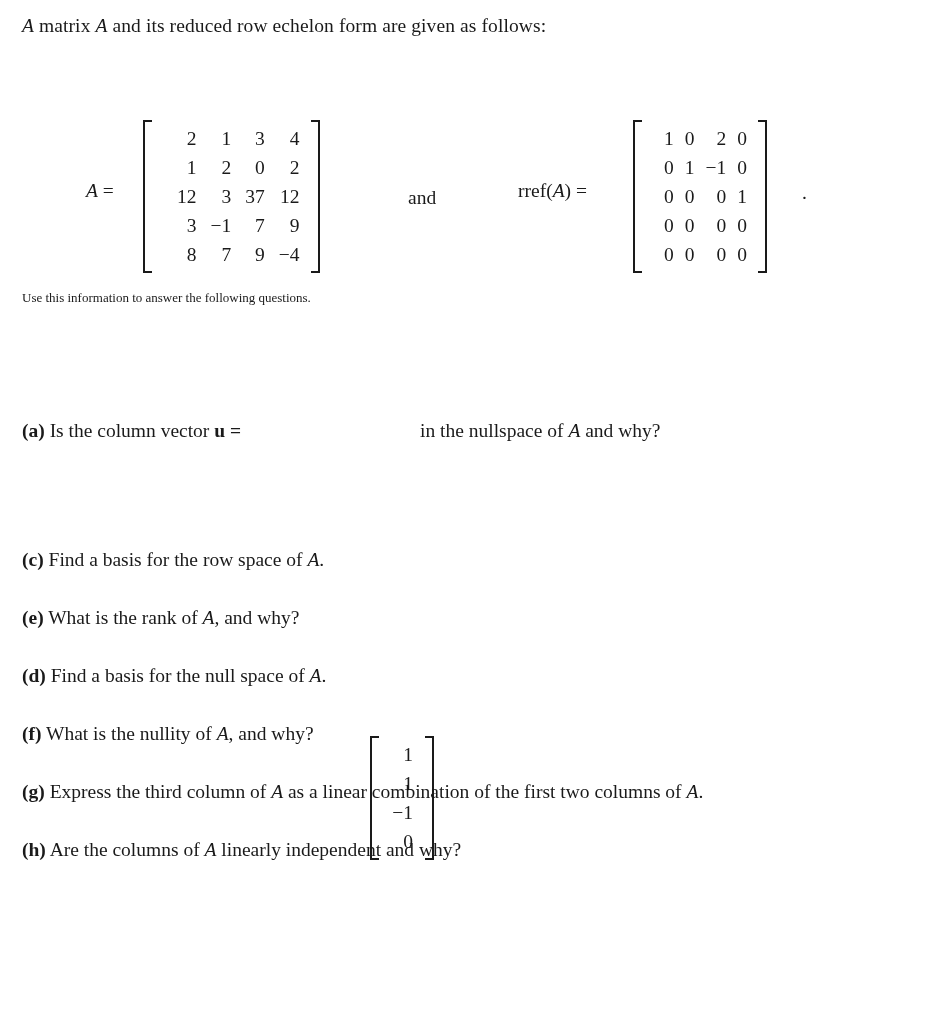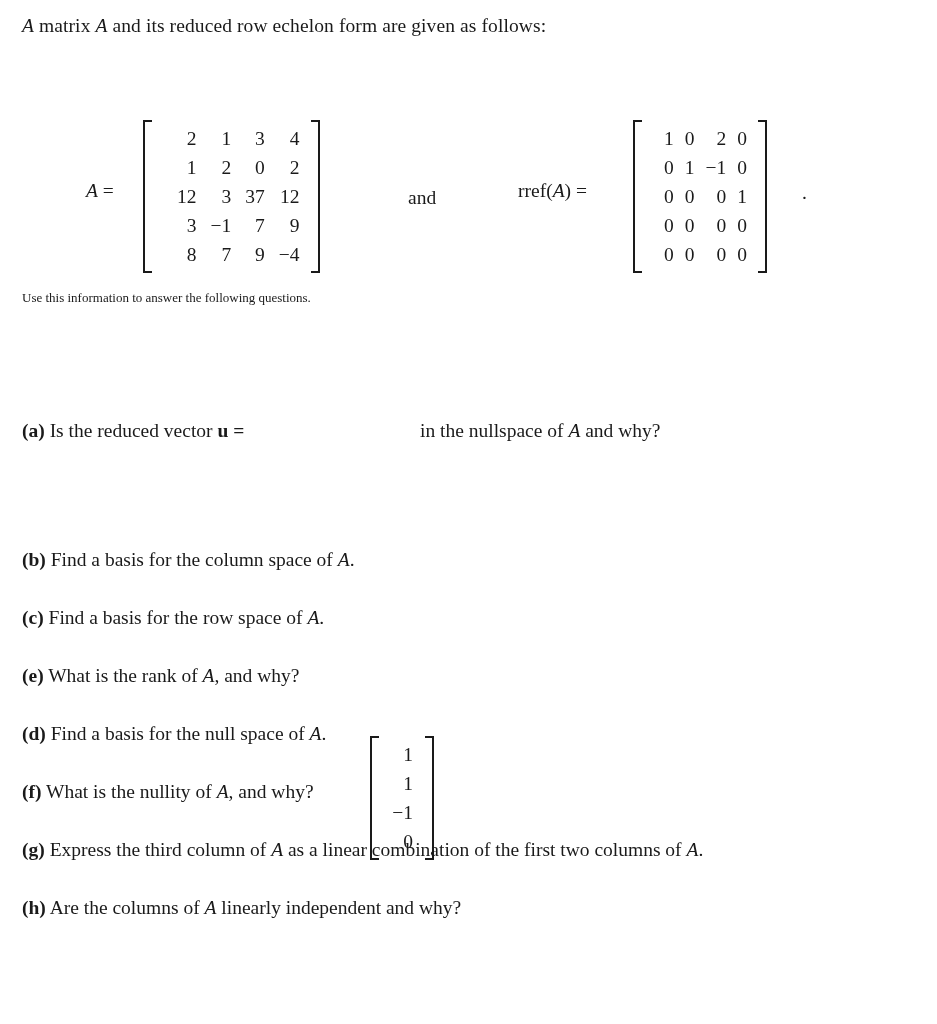--- a/index.html
+++ b/index.html
@@ -245,21 +245,21 @@
     </div>
 
     <span class="eqlabel" id="trailing-period">.</span>
   </div>
 
   <div class="useinfo">Use this information to answer the following questions.</div>
 
   <div class="qa-row">
     <span class="qa-lead">
       <span class="tag bf">(a)</span>
-      <span>Is the reduced vector</span>
+      <span>Is the column vector</span>
       <span class="bf">u =</span>
     </span>
 
     <div class="matrix" id="vector-u">
       <div class="bracket left">
           <i></i>
         </div>
       <div class="mgrid" style="grid-template-columns: repeat(1, auto);">
           <div class="mcell">1</div>
           <div class="mcell">1</div>
@@ -268,21 +268,20 @@
         </div>
       <div class="bracket right">
           <i></i>
         </div>
     </div>
 
     <span class="qa-tail">in the nullspace of <span class="mathvar">A</span> and why?</span>
   </div>
 
   <div class="qlist">
-      <div class="qitem"><span class="tag">(b)</span> <span>Find a basis for the column space of <span class="mathvar">A</span>.</span></div>
       <div class="qitem"><span class="tag">(c)</span> <span>Find a basis for the row space of <span class="mathvar">A</span>.</span></div>
       <div class="qitem"><span class="tag">(e)</span> <span>What is the rank of <span class="mathvar">A</span>, and why?</span></div>
       <div class="qitem"><span class="tag">(d)</span> <span>Find a basis for the null space of <span class="mathvar">A</span>.</span></div>
       <div class="qitem"><span class="tag">(f)</span> <span>What is the nullity of <span class="mathvar">A</span>, and why?</span></div>
       <div class="qitem justified"><span class="tag">(g)</span> <span>Express the third column of <span class="mathvar">A</span> as a linear combination of the first two columns of <span class="mathvar">A</span>.</span></div>
       <div class="qitem"><span class="tag">(h)</span> <span>Are the columns of <span class="mathvar">A</span> linearly independent and why?</span></div>
     </div>
 
 </div>
 

